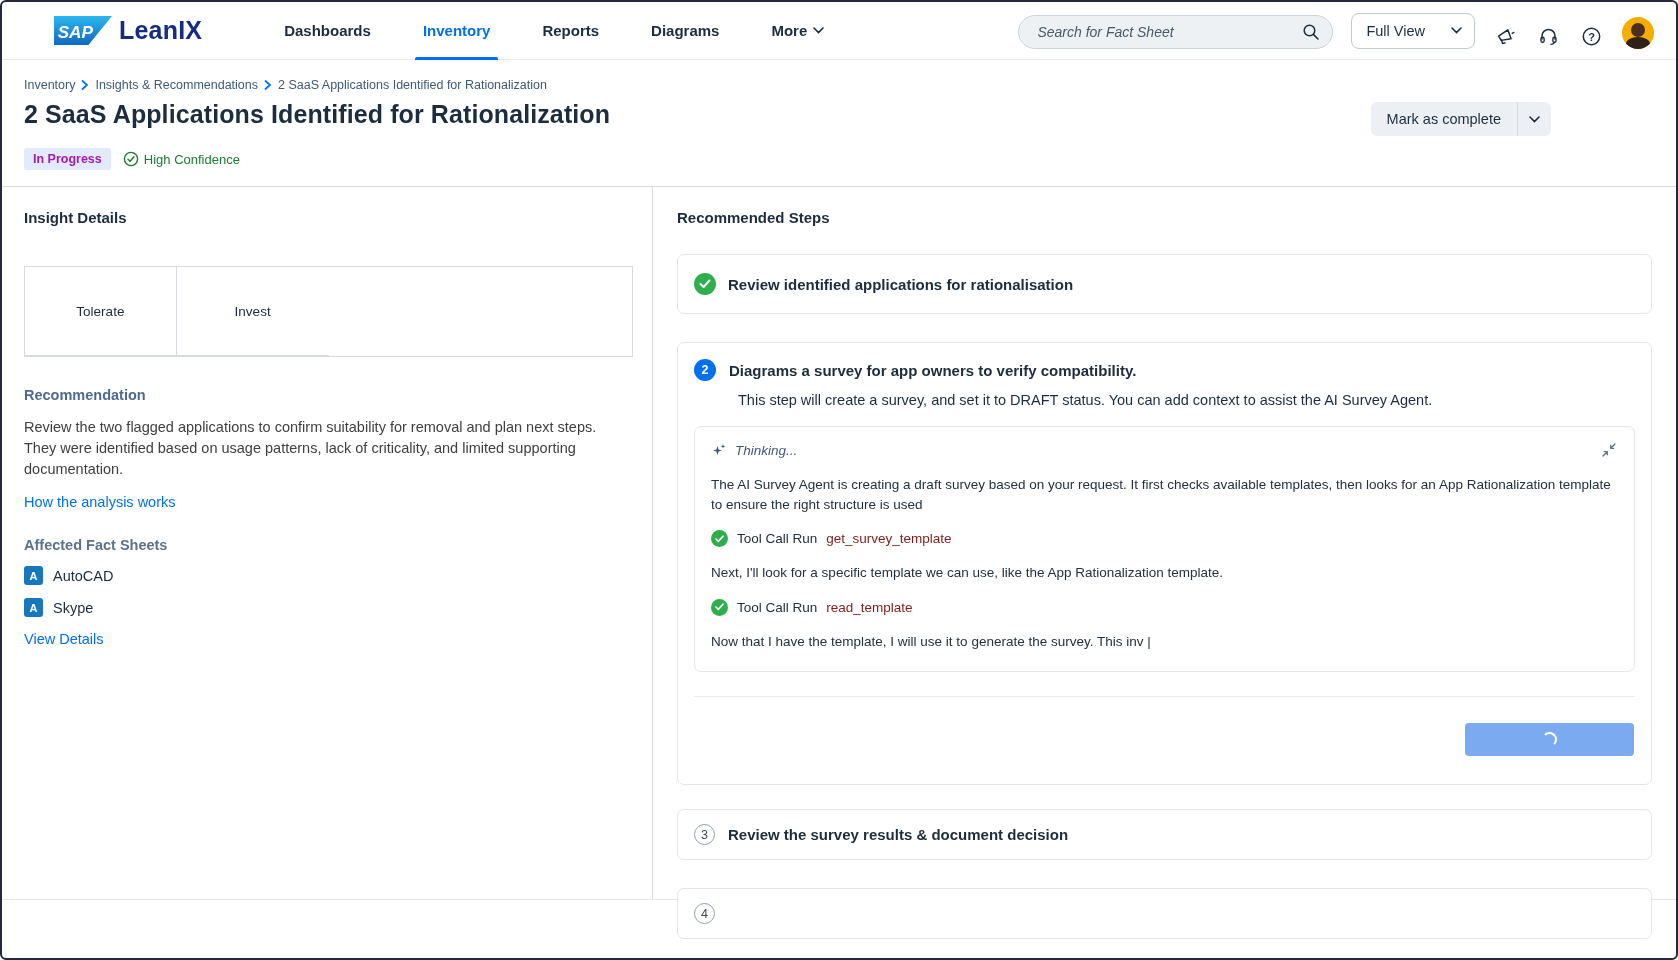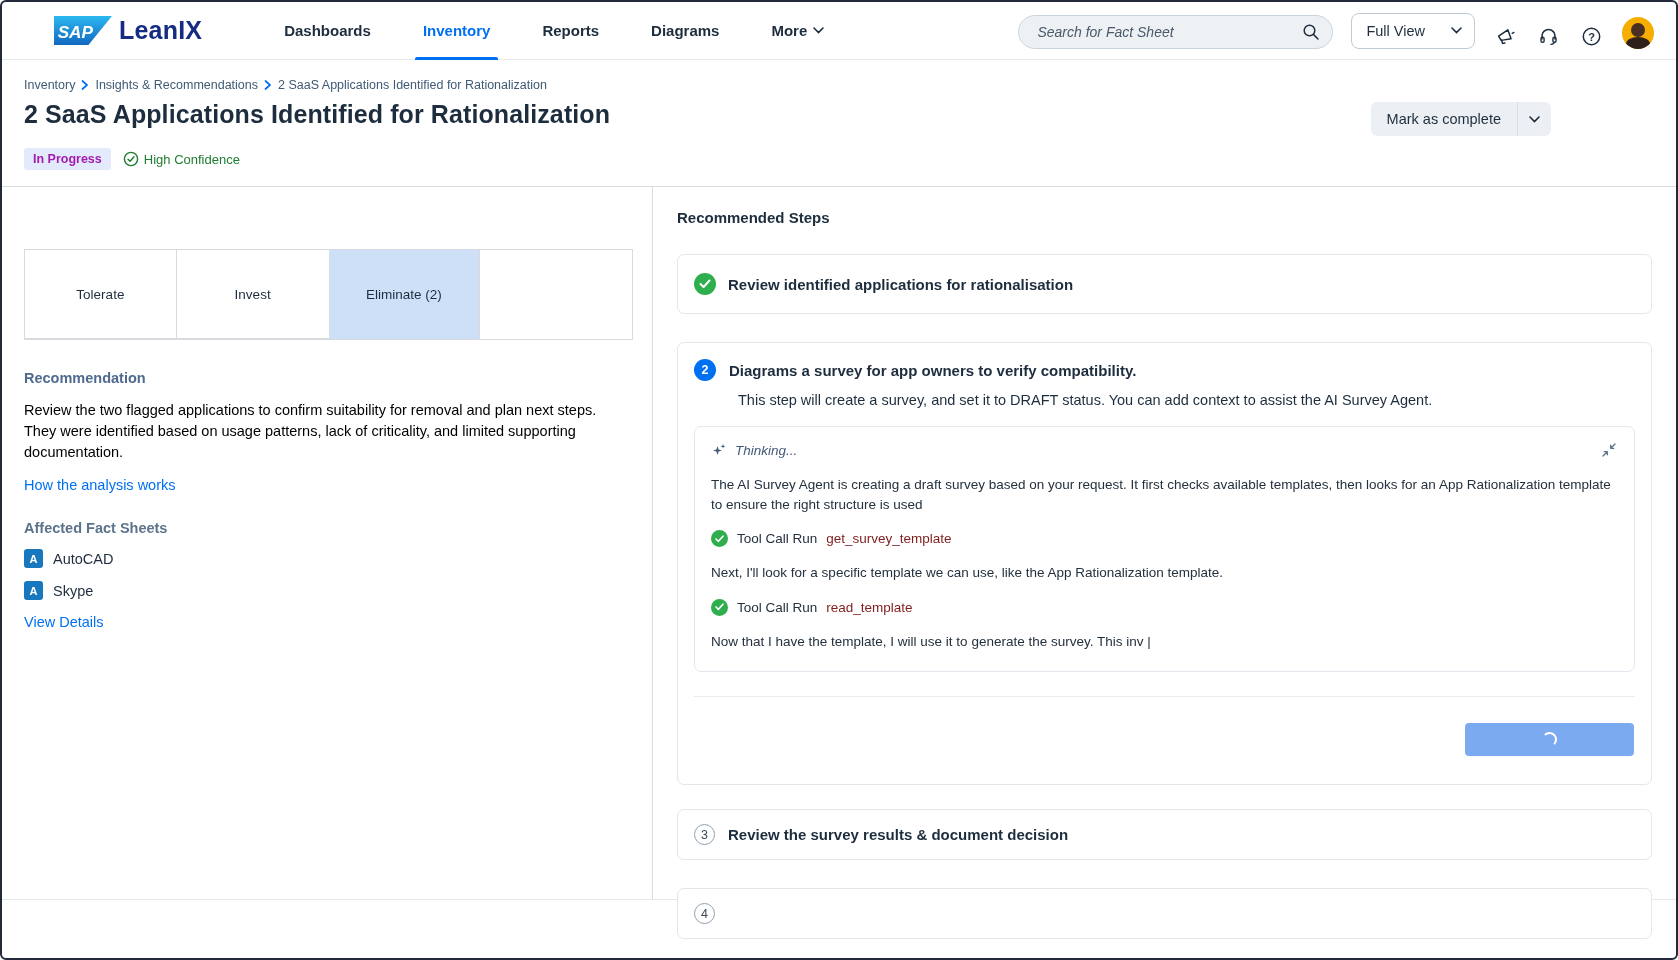--- a/index.html
+++ b/index.html
@@ -46,21 +46,21 @@
 
   
   .matrix { display:grid; grid-template-columns:1fr 1fr 1fr 1fr; border:1px solid #d7dbe0; margin-top:40px; width:609px; }
   .matrix-cell { height:89px; display:flex; align-items:center; justify-content:center; font-size:13.5px; color:#1d2d3e; background:#fff; cursor:pointer; }
   .matrix-cell:nth-child(1) { border-right:1px solid #d7dbe0; border-bottom:1px solid #d7dbe0; }
   .matrix-cell:nth-child(2) { border-bottom:1px solid #d7dbe0; }
   .matrix-cell:nth-child(3) { border-right:1px solid #d7dbe0; }
   .matrix-cell.highlight { background:#cde0f8; }
 
   .reco-h { font-size:14.5px; font-weight:bold; color:#4f6a8e; margin:30px 0 0 0; }
-  .reco-text { font-size:14.5px; line-height:1.45; color:#000000; margin:14px 0 0 0; width:606px; }
+  .reco-text { font-size:14.5px; line-height:1.45; color:#404040; margin:14px 0 0 0; width:606px; }
   .text-link { display:inline-block; font-size:14.5px; color:#0070f2; margin-top:14px; text-decoration:none; cursor:pointer; }
   .affected-h { font-size:14.5px; font-weight:bold; color:#5b738b; margin:26px 0 0 0; }
   .fs-row { display:flex; align-items:center; gap:10px; margin-top:13px; cursor:pointer; }
   .fs-tile { width:19px; height:19px; border-radius:3px; background:#1878be; color:#fff; font-size:11px; font-weight:bold; display:flex; align-items:center; justify-content:center; }
   .fs-name { font-size:14.5px; color:#1d2d3e; }
 
   
   .step-card { border:1px solid #e3e6ea; border-radius:7px; background:#fff; }
   .card1 { margin-top:28px; padding:18px 16px; display:flex; align-items:center; gap:12px; cursor:pointer; }
   .card2 { margin-top:28px; padding:16px 16px 28px 16px; }
@@ -204,25 +204,25 @@
         <circle cx="8" cy="8" r="6.6" fill="none" stroke="#1e7d32" stroke-width="1.4"></circle>
         <path d="M5 8.2 L7.1 10.3 L11 5.8" fill="none" stroke="#1e7d32" stroke-width="1.4" stroke-linecap="round" stroke-linejoin="round"></path>
       </svg>
       <span>High Confidence</span>
     </span>
   </div>
 
   <div class="main">
 
     <aside class="left-panel">
+      <h2 class="section-h">Insight Details</h2>
 
       <div class="matrix">
         <div class="matrix-cell">Tolerate</div>
         <div class="matrix-cell">Invest</div>
-        <div class="matrix-cell highlight">Eliminate (2)</div>
       </div>
 
       <h3 class="reco-h">Recommendation</h3>
       <p class="reco-text">Review the two flagged applications to confirm suitability for removal and plan next steps. They were identified based on usage patterns, lack of criticality, and limited supporting documentation.</p>
       <a class="text-link">How the analysis works</a>
 
       <h3 class="affected-h">Affected Fact Sheets</h3>
       <div class="fs-row">
         <span class="fs-tile">A</span>
         <span class="fs-name">AutoCAD</span>

